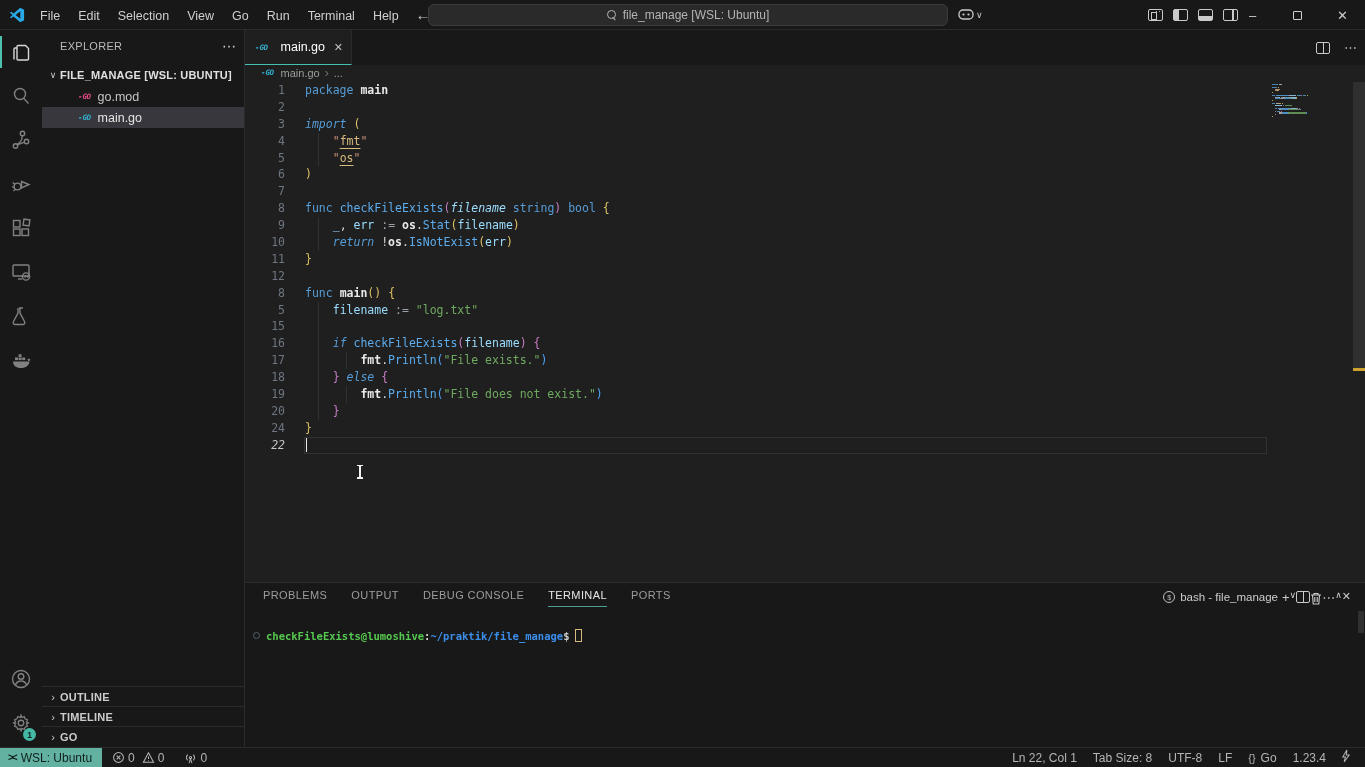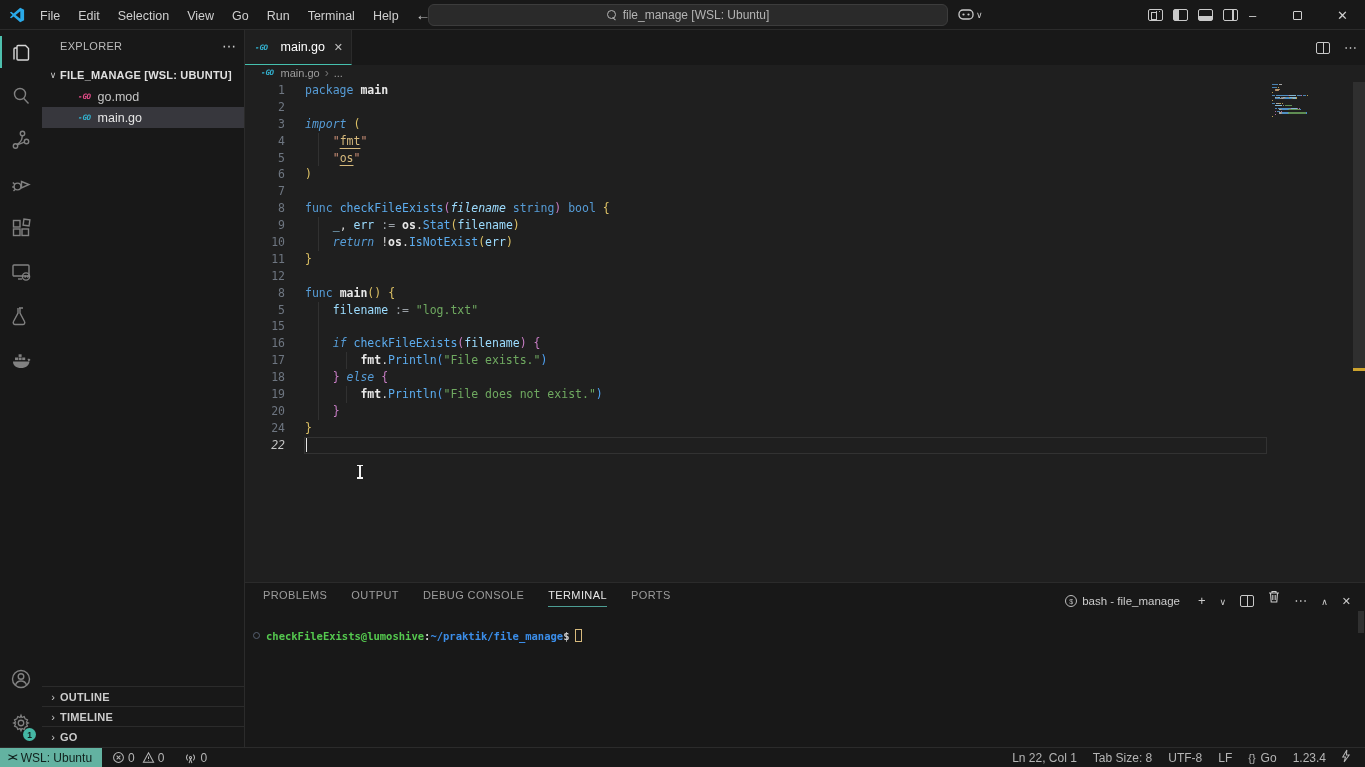--- a/index.html
+++ b/index.html
@@ -111,21 +111,21 @@
   #mouse-ibeam .cap { position:absolute; left:1px; width:6px; height:1.4px; background:#fff; }
   #mouse-ibeam .cap.top { top:0.5px; } #mouse-ibeam .cap.bot { bottom:0.5px; }
 
   
   #panel { position:absolute; left:245px; top:582px; width:1120px; height:165px;
     background:#181818; border-top:1px solid #2b2b2b; }
   #panel-tabs { position:absolute; left:18px; top:0; height:24px; display:flex; gap:24px; align-items:center; }
   .panel-tab { font-size:11px; letter-spacing:0.4px; color:#9d9d9d; height:24px;
     display:flex; align-items:center; }
   .panel-tab.active { color:#e7e7e7; border-bottom:1px solid #4d9e94; }
-  #panel-right { position:absolute; right:14px; top:0; height:24px; display:flex; align-items:flex-end; gap:14px; }
+  #panel-right { position:absolute; right:14px; top:8px; height:24px; display:flex; align-items:flex-start; gap:0; }
   #term-title-wrap { display:flex; align-items:center; gap:5px; margin-right:4px; }
   .bash-ic { width:12px; height:12px; border:1.2px solid #bdbdbd; border-radius:50%;
     display:flex; align-items:center; justify-content:center; font-size:7px; color:#bdbdbd; }
   #terminal-title { font-size:11.5px; color:#cccccc; }
   .pn-ic { color:#cccccc; font-size:13px; line-height:1; }
   .pn-ic.small { font-size:9px; }
   #terminal-body { position:absolute; left:0; top:24px; right:0; bottom:0; }
   #prompt-row { position:absolute; left:8px; top:22px; display:flex; align-items:center;
     font-family:"DejaVu Sans Mono", monospace; font-size:10.5px; font-weight:bold; }
   #cmd-decoration { width:7px; height:7px; border:1px solid #566070; border-radius:50%; margin-right:6px; }

